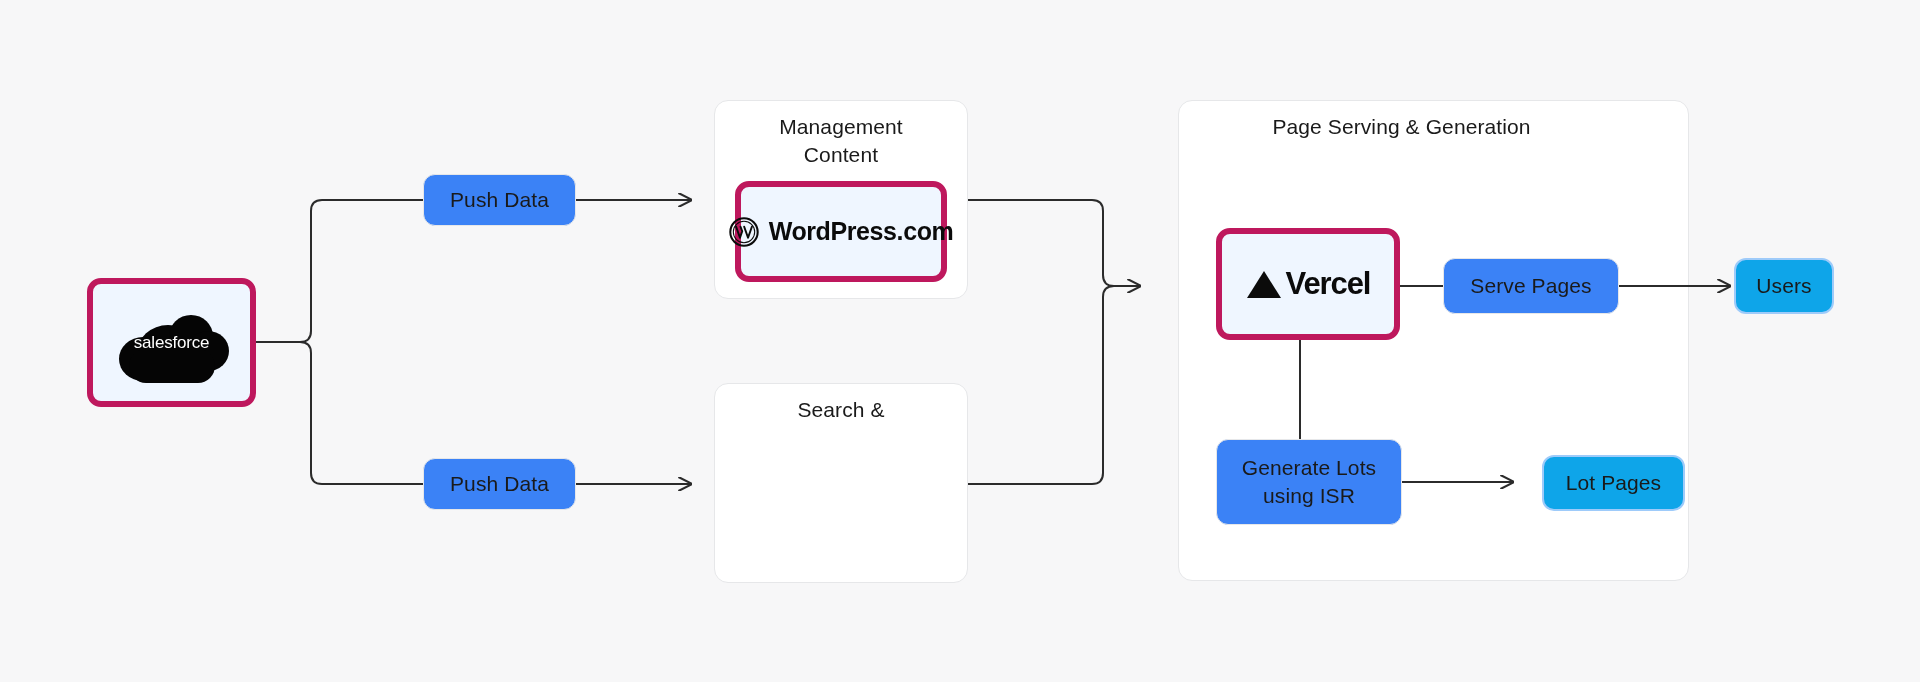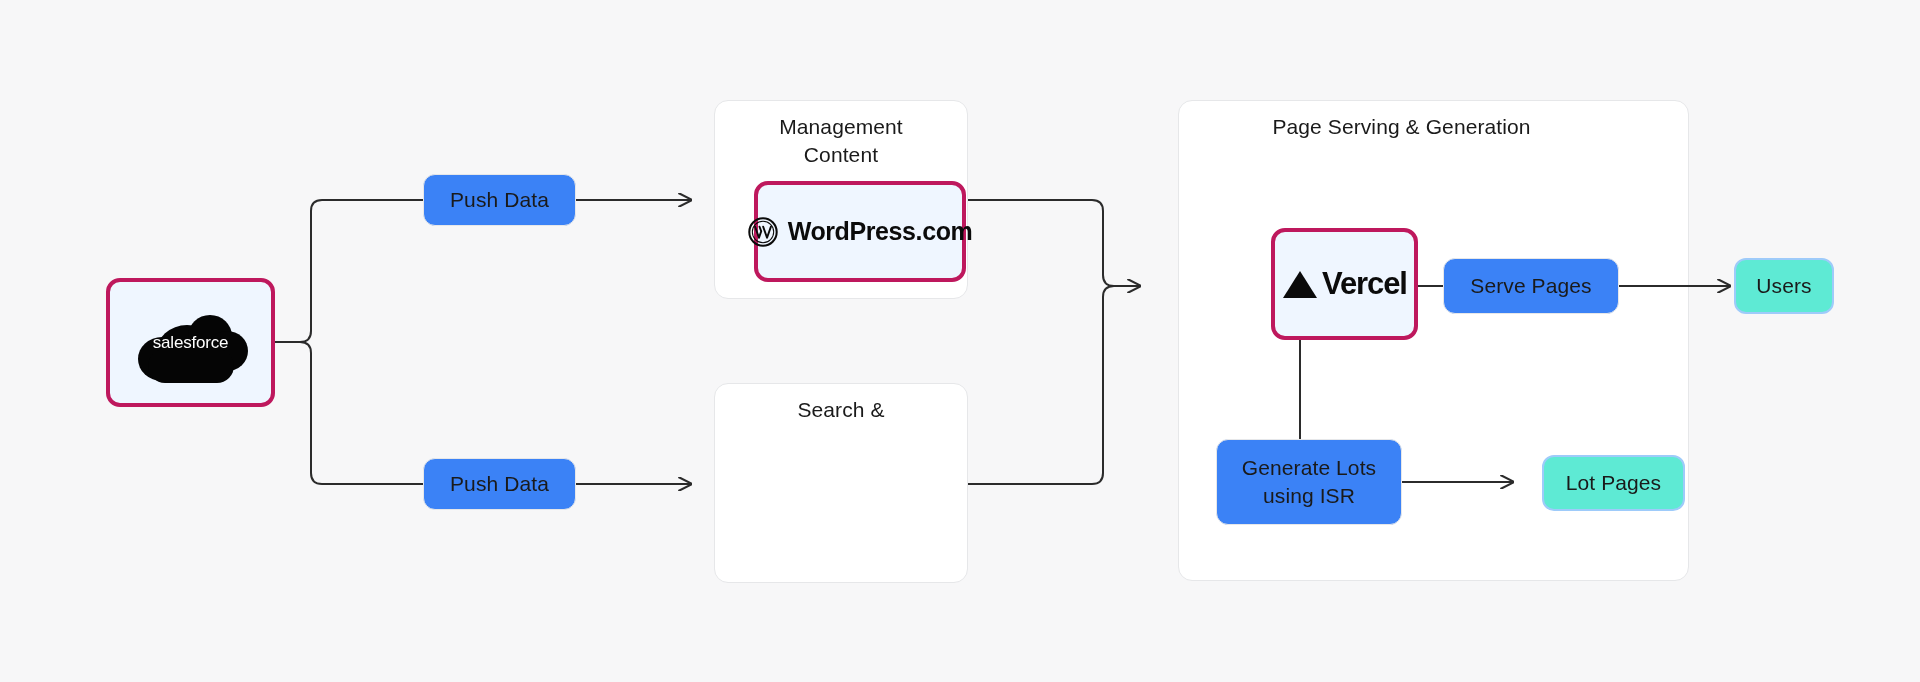--- a/index.html
+++ b/index.html
@@ -43,28 +43,27 @@
     font-size: 21px;
     color: #1a1a1a;
     line-height: 1.32;
     letter-spacing: 0.1px;
   }
   .node.plain {
     background: #3b82f6;
     border: 1px solid #e6e7e9;
   }
   .node.accent {
-    background: #5eead4;
+    background: #0ea5e9;
     border: 2px solid #9ecbfa;
   }
   .node.logo {
     background: #eff6ff;
-    border: 4px solid #be185d;
+    border: 6px solid #be185d;
     border-radius: 14px;
-    margin-left: 19px;
   }
   svg.wires {
     position: absolute;
     left: 0;
     top: 0;
     width: 1920px;
     height: 682px;
     overflow: visible;
     pointer-events: none;
   }
@@ -186,21 +185,21 @@
       <svg width="30" height="30" viewBox="0 0 32 32">
         <circle cx="16" cy="16" r="14.6" fill="none" stroke="#0b0b0b" stroke-width="2.2"></circle>
         <circle cx="16" cy="16" r="11.4" fill="none" stroke="#0b0b0b" stroke-width="1.1"></circle>
         <path d="M7.6 10.4 L11.7 22.1 L14.1 15.2 L12.3 10.4 M16.2 10.4 L20.3 22.1 L24.4 10.4" fill="none" stroke="#0b0b0b" stroke-width="2.1" stroke-linecap="round" stroke-linejoin="round"></path>
       </svg>
       <span class="logo-text">WordPress.com</span>
     </div>
   </div>
 
 
-  <div class="node logo" style="left:1252px; top:228px; width:147px; height:112px;">
+  <div class="node logo" style="left:1216px; top:228px; width:184px; height:112px;">
     <div class="logo-row" style="gap:4px;">
       <svg width="36" height="31" viewBox="0 0 36 31">
         <path d="M18 2 L35 29 L1 29 Z" fill="#0b0b0b"></path>
       </svg>
       <span class="logo-text vercel">Vercel</span>
     </div>
   </div>
 
   <div class="node plain" style="left:1443px; top:258px; width:176px; height:56px;">
     <span>Serve Pages</span>

